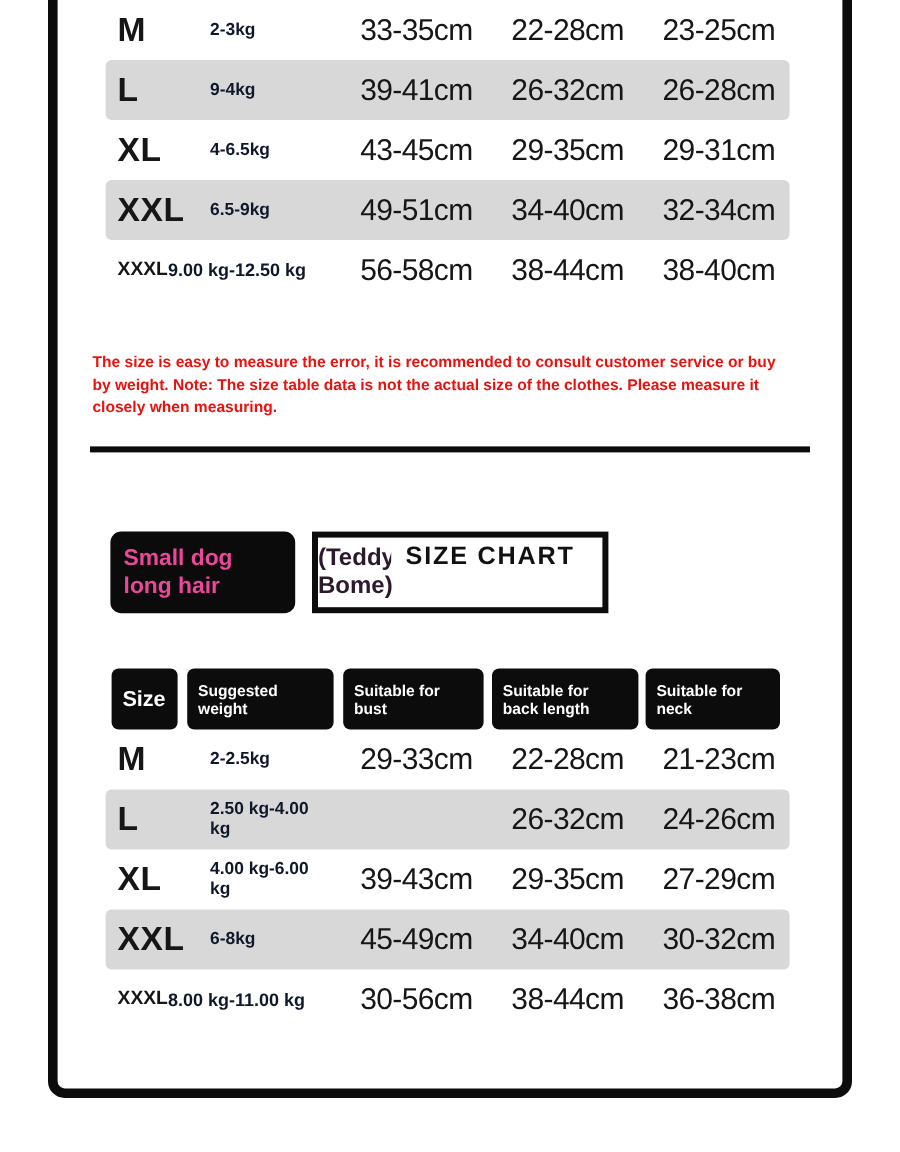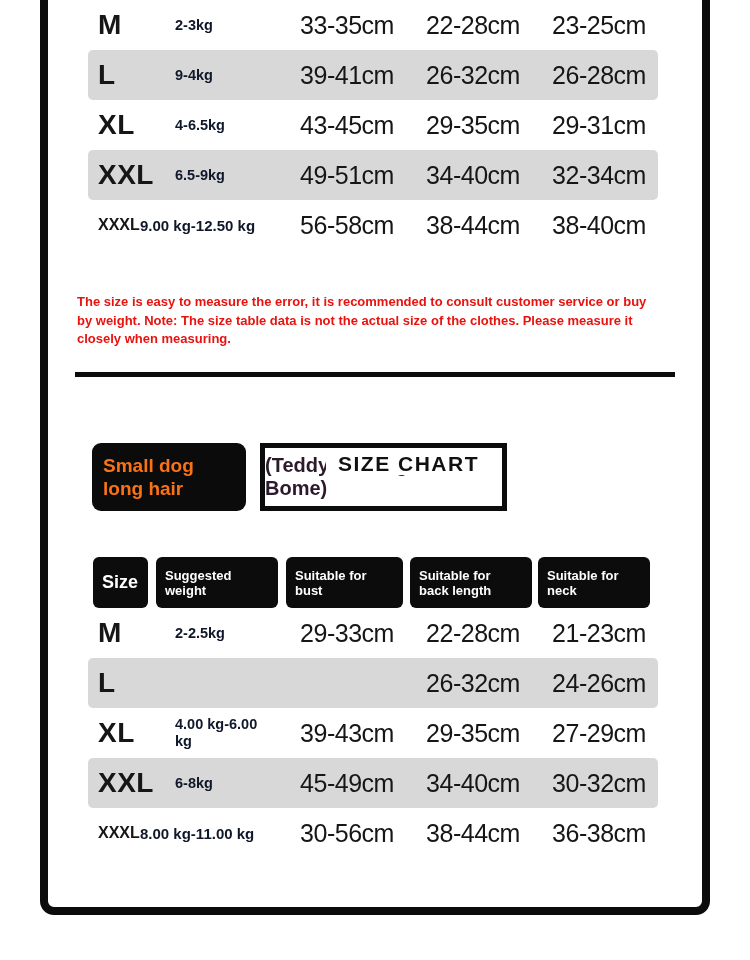--- a/index.html
+++ b/index.html
@@ -28,21 +28,21 @@
   
   .note {
     position:absolute; left:77px; top:293px; width:578px;
     font-size:13px; font-weight:bold; line-height:18.5px; color:#e8120e;
   }
   
   .divider { position:absolute; left:75px; top:372px; width:600px; height:5px; background:#0c0c0c; }
   
   .badge {
     position:absolute; left:92px; top:443px; width:154px; height:68px;
-    background:#0b0b0b; border-radius:9px; color:#f97316; font-weight:bold;
+    background:#0b0b0b; border-radius:9px; color:#ec4899; font-weight:bold;
     font-size:19px; line-height:23px; display:flex; align-items:center;
     padding:0 40px 0 11px;
   }
   
   .chartbox {
     position:absolute; left:260px; top:443px; width:247px; height:68px;
     border:5px solid #0c0c0c; background:#ffffff;
     display:flex; align-items:center; justify-content:center; padding-right:34px;
   }
   .chart-subtitle { font-weight:bold; font-size:20px; color:#2c1a2c; letter-spacing:0; }
@@ -131,20 +131,21 @@
   <div>
     <div class="trow" style="top:608px">
       <div class="cell c-size">M</div>
       <div class="cell c-weight">2-2.5kg</div>
       <div class="cell c-val c-bust">29-33cm</div>
       <div class="cell c-val c-back">22-28cm</div>
       <div class="cell c-val c-neck">21-23cm</div>
     </div>
     <div class="trow shaded" style="top:658px">
       <div class="cell c-size">L</div>
+      <div class="cell c-weight">2.50 kg-4.00 kg</div>
       <div class="cell c-val c-back">26-32cm</div>
       <div class="cell c-val c-neck">24-26cm</div>
     </div>
     <div class="trow" style="top:708px">
       <div class="cell c-size">XL</div>
       <div class="cell c-weight">4.00 kg-6.00 kg</div>
       <div class="cell c-val c-bust">39-43cm</div>
       <div class="cell c-val c-back">29-35cm</div>
       <div class="cell c-val c-neck">27-29cm</div>
     </div>

